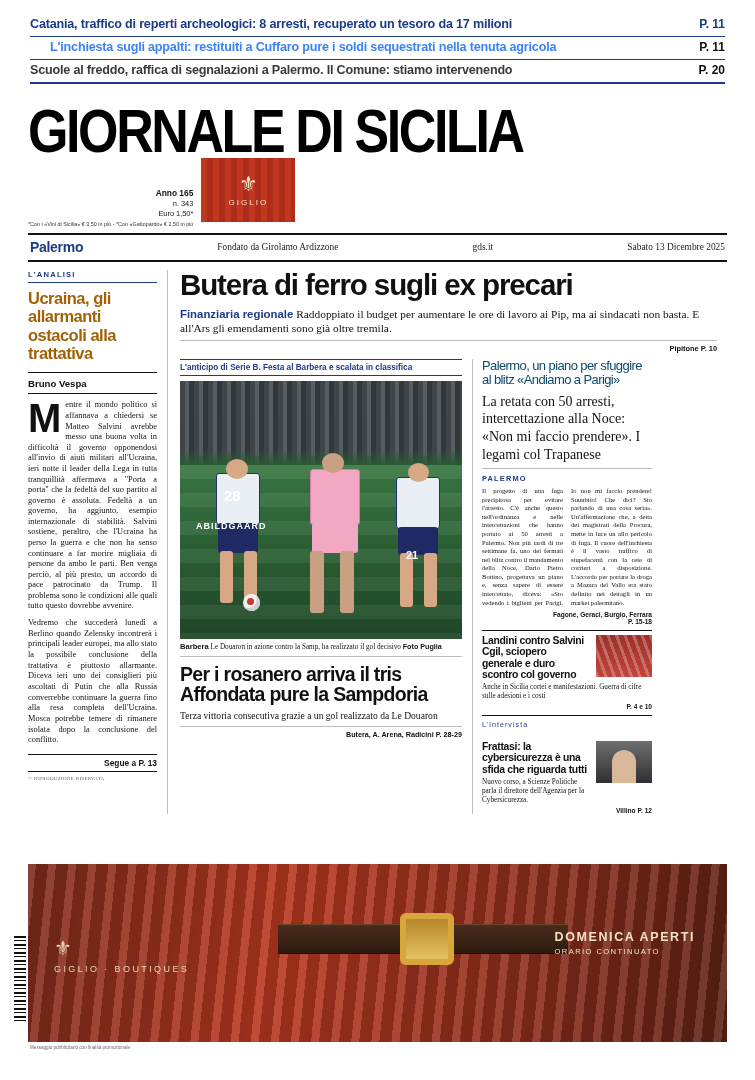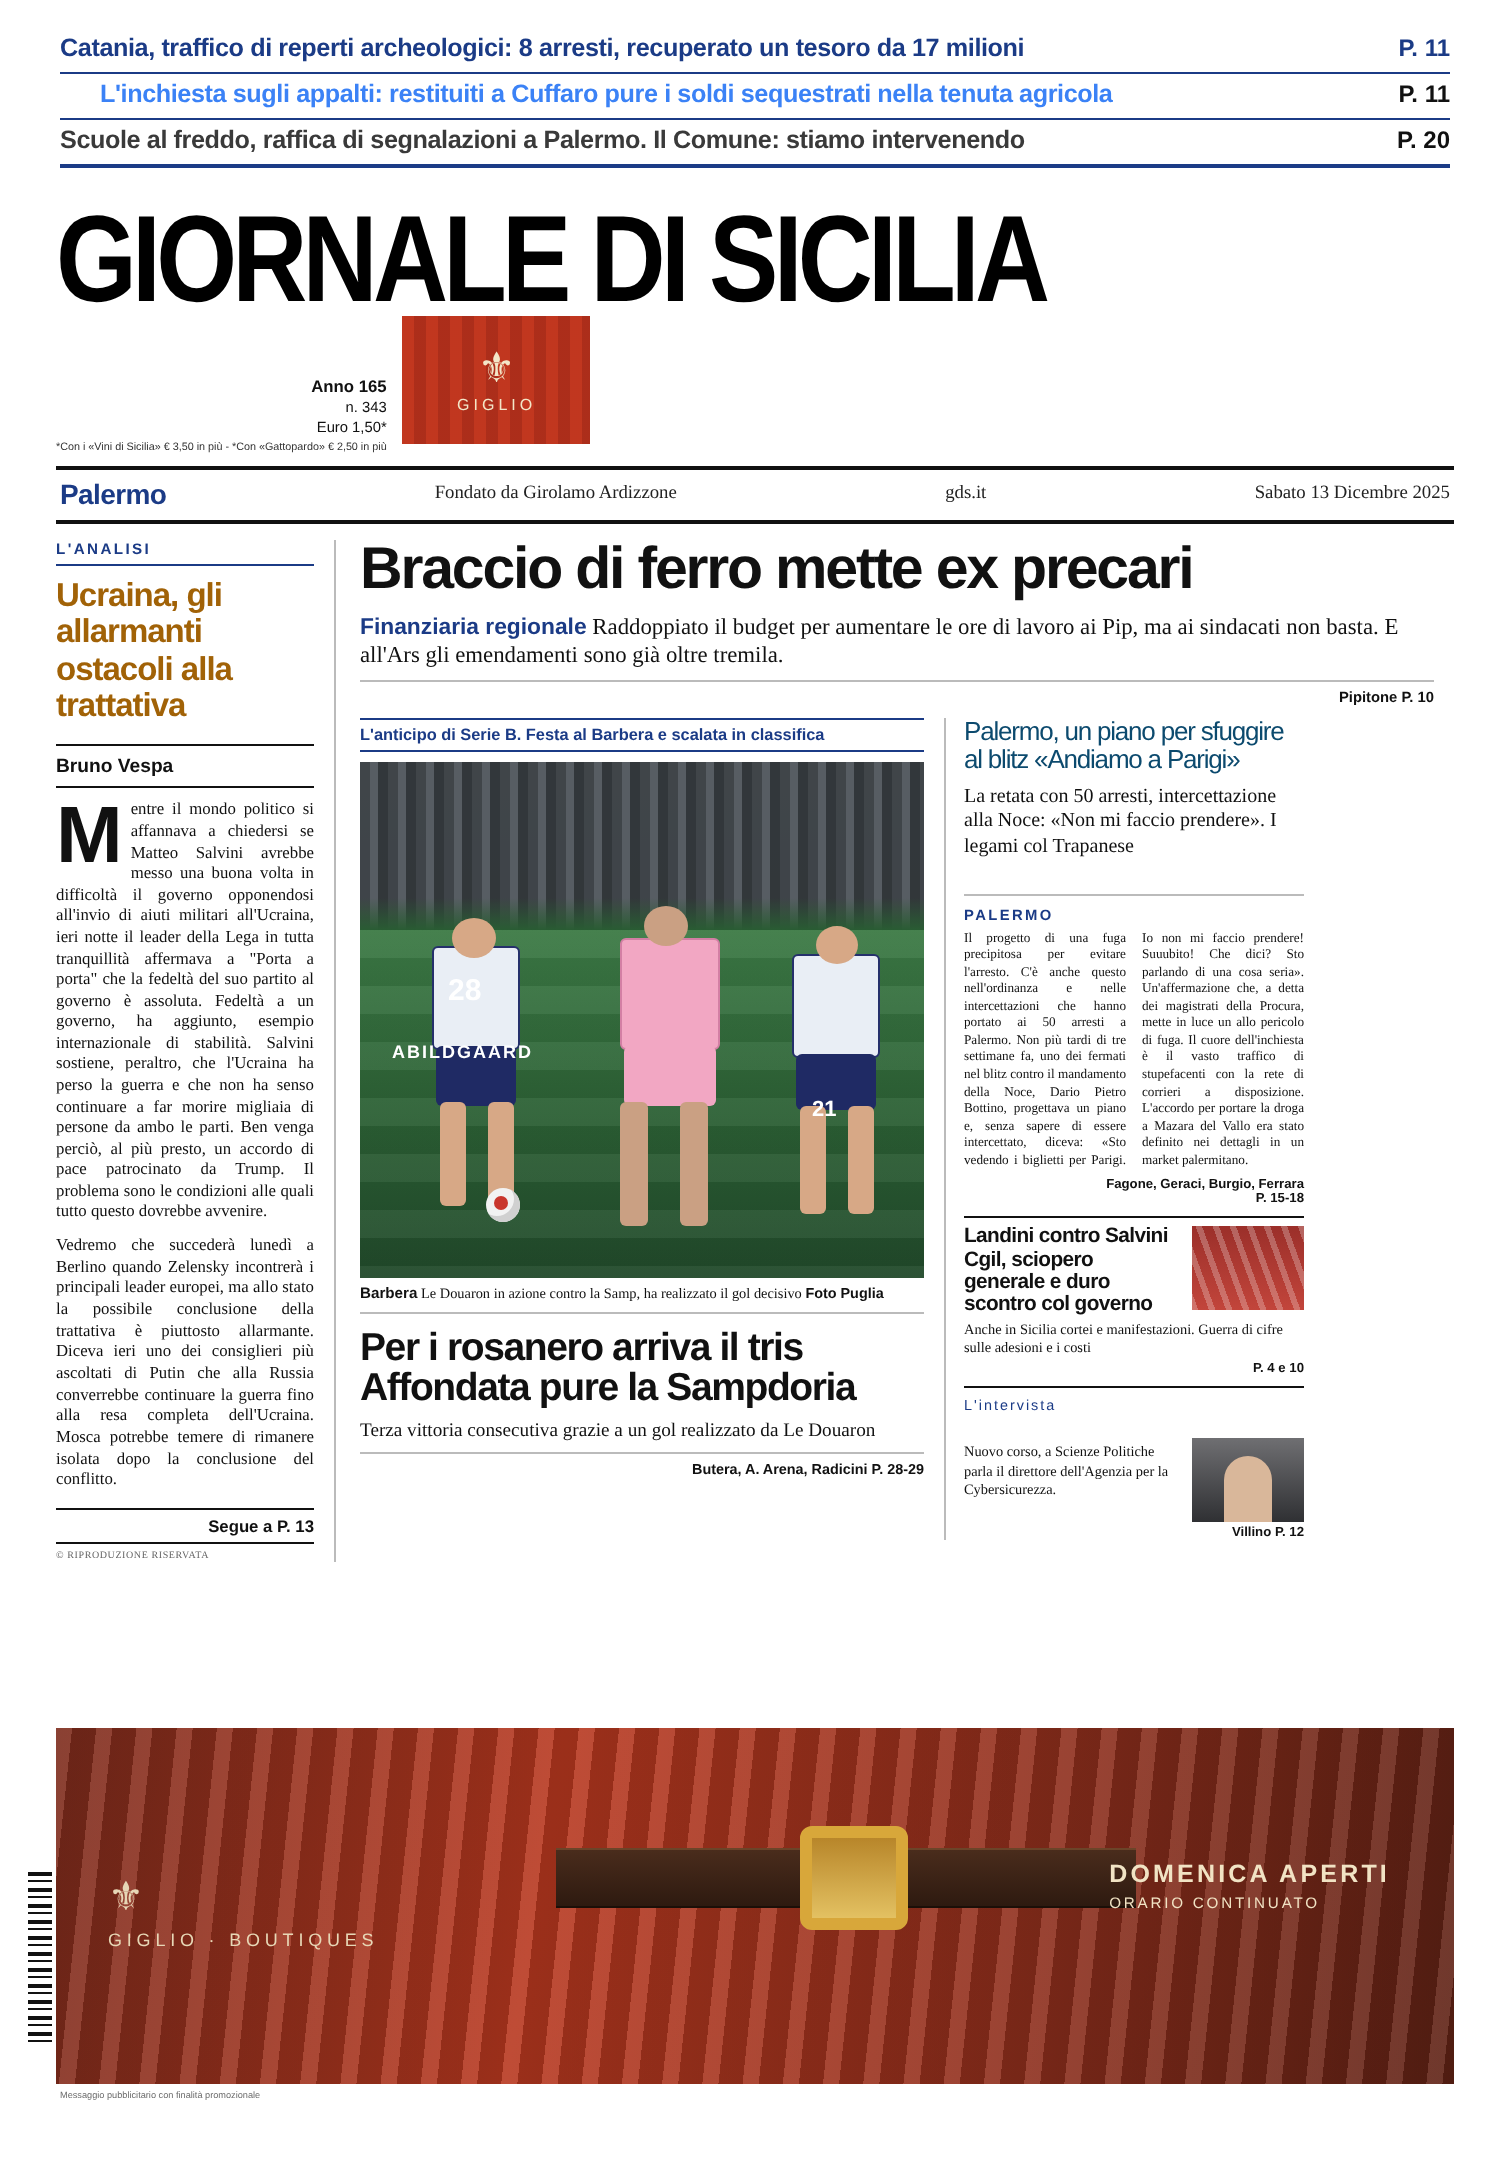--- a/index.html
+++ b/index.html
@@ -202,21 +202,21 @@
   .sport-credit {
     text-align:right; font-family:"Liberation Sans", sans-serif; font-weight:bold;
     font-size:7.2px; margin-top:4px; border-top:1px solid #bbb; padding-top:3px;
   }
 
   
   .r-title {
     font-family:"Liberation Sans", sans-serif; font-weight:normal;
     font-size:13px; line-height:1.06; letter-spacing:-0.6px; color:#0c4a6e;
   }
-  .r-sub { font-size:10px; line-height:1.26; margin-top:6px; padding-bottom:16px; border-bottom:1px solid #bbb; }
+  .r-sub { font-size:14px; line-height:1.26; margin-top:6px; padding-bottom:5px; border-bottom:1px solid #bbb; }
   .r-section {
     font-family:"Liberation Sans", sans-serif; font-weight:bold;
     font-size:7.4px; letter-spacing:1.2px; color:#1b3b86;
     margin:5px 0 4px 0;
   }
   .two-col { column-count:2; column-gap:8px; font-size:6.6px; line-height:1.3; text-align:justify; }
   .r-credit {
     text-align:right; font-family:"Liberation Sans", sans-serif; font-weight:bold;
     font-size:6.6px; margin-top:4px;
   }
@@ -348,21 +348,21 @@
       <div class="author">Bruno Vespa</div>
       <div class="dropcap-para">
         <span class="dropcap">M</span><span>entre il mondo politico si affannava a chiedersi se Matteo Salvini avrebbe messo una buona volta in difficoltà il governo opponendosi all'invio di aiuti militari all'Ucraina, ieri notte il leader della Lega in tutta tranquillità affermava a "Porta a porta" che la fedeltà del suo partito al governo è assoluta. Fedeltà a un governo, ha aggiunto, esempio internazionale di stabilità. Salvini sostiene, peraltro, che l'Ucraina ha perso la guerra e che non ha senso continuare a far morire migliaia di persone da ambo le parti. Ben venga perciò, al più presto, un accordo di pace patrocinato da Trump. Il problema sono le condizioni alle quali tutto questo dovrebbe avvenire.</span>
       </div>
       <p class="left-p">Vedremo che succederà lunedì a Berlino quando Zelensky incontrerà i principali leader europei, ma allo stato la possibile conclusione della trattativa è piuttosto allarmante. Diceva ieri uno dei consiglieri più ascoltati di Putin che alla Russia converrebbe continuare la guerra fino alla resa completa dell'Ucraina. Mosca potrebbe temere di rimanere isolata dopo la conclusione del conflitto.</p>
       <div class="segue">Segue a P. 13</div>
       <div class="riproduzione">© RIPRODUZIONE RISERVATA</div>
     </div>
 
     <div class="col-main">
-      <h1 class="lead-title">Braccio di ferro mette ex precari</h1>
+      <h1 class="lead-title">Butera di ferro sugli ex precari</h1>
       <div class="lead-sub">
         <b>Finanziaria regionale</b>
         <span>Raddoppiato il budget per aumentare le ore di lavoro ai Pip, ma ai sindacati non basta. E all'Ars gli emendamenti sono già oltre tremila.</span>
       </div>
       <div class="lead-credit">Pipitone  P. 10</div>
 
       <div class="lower">
 
         <div class="photo-col">
           <div class="kicker-bar">L'anticipo di Serie B. Festa al Barbera e scalata in classifica</div>
@@ -431,20 +431,21 @@
             <div class="thumb thumb-1"></div>
           </div>
           <div class="brief-body">Anche in Sicilia cortei e manifestazioni. Guerra di cifre sulle adesioni e i costi</div>
           <div class="brief-credit">P. 4 e 10</div>
 
           <div class="hr-dark"></div>
 
           <div class="brief-kicker">L'intervista</div>
           <div class="brief">
             <div class="brief-text">
+              <div class="brief-title">Frattasi: la cybersicurezza è una sfida che riguarda tutti</div>
               <div class="brief-body">Nuovo corso, a Scienze Politiche parla il direttore dell'Agenzia per la Cybersicurezza.</div>
             </div>
             <div class="thumb thumb-2"></div>
           </div>
           <div class="brief-credit">Villino  P. 12</div>
         </div>
 
       </div>
     </div>
   </div>

